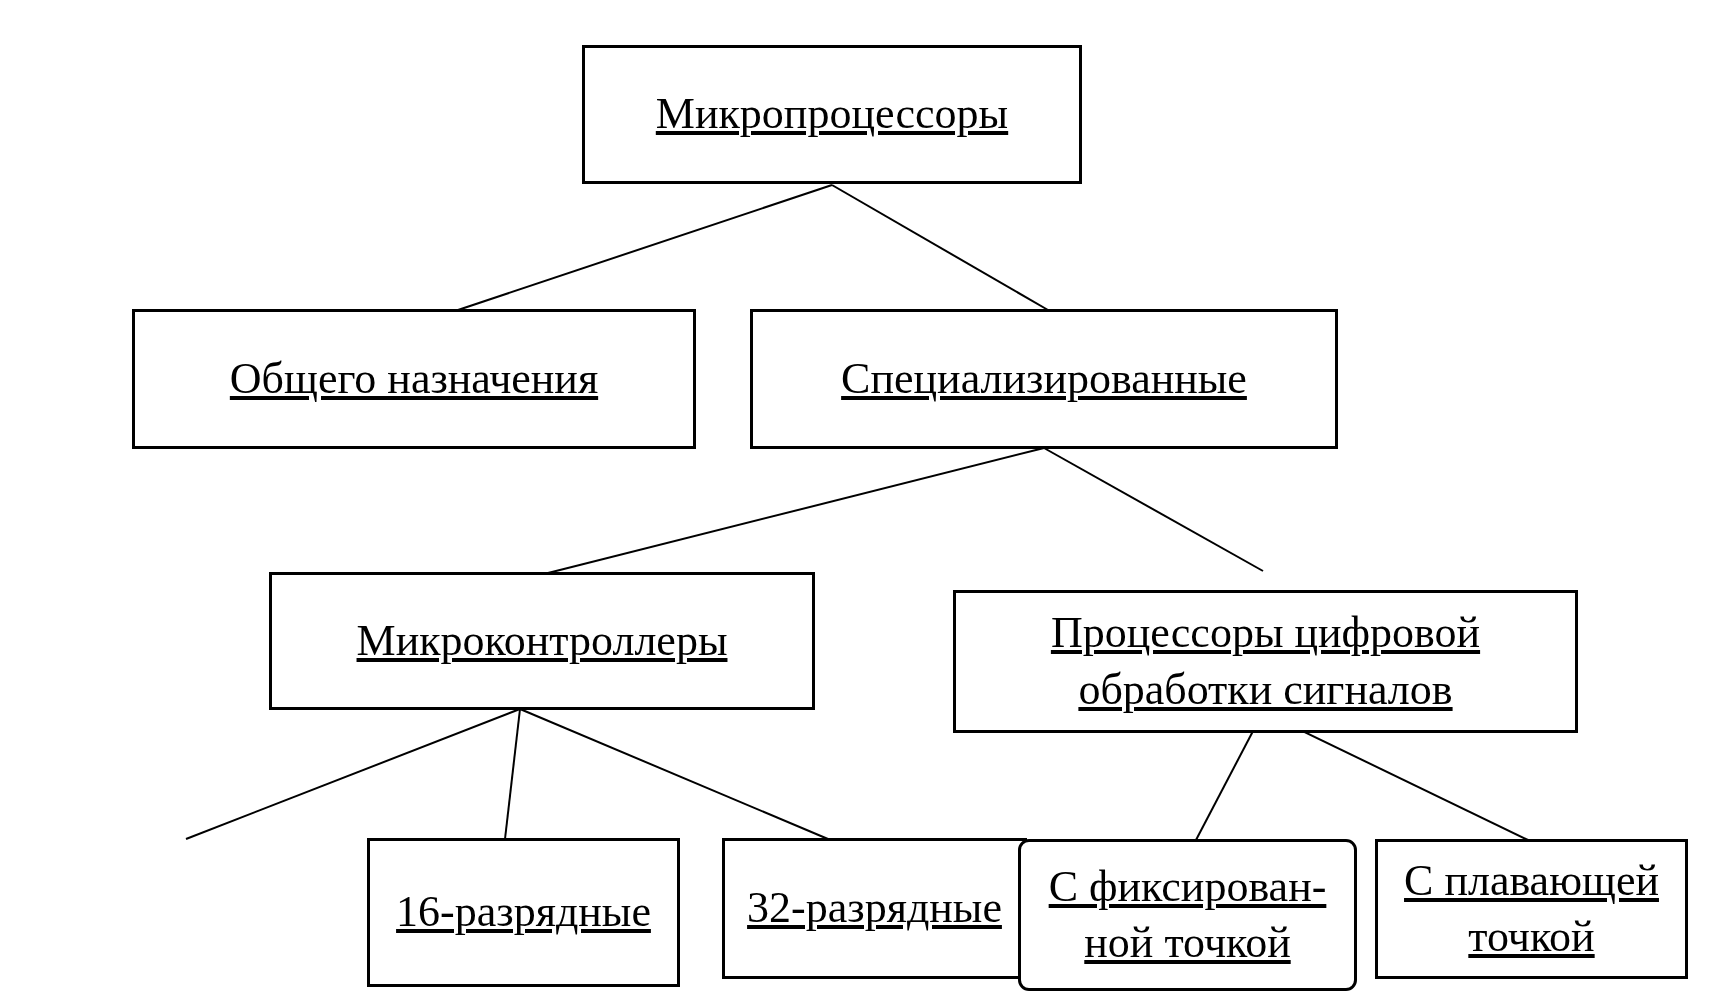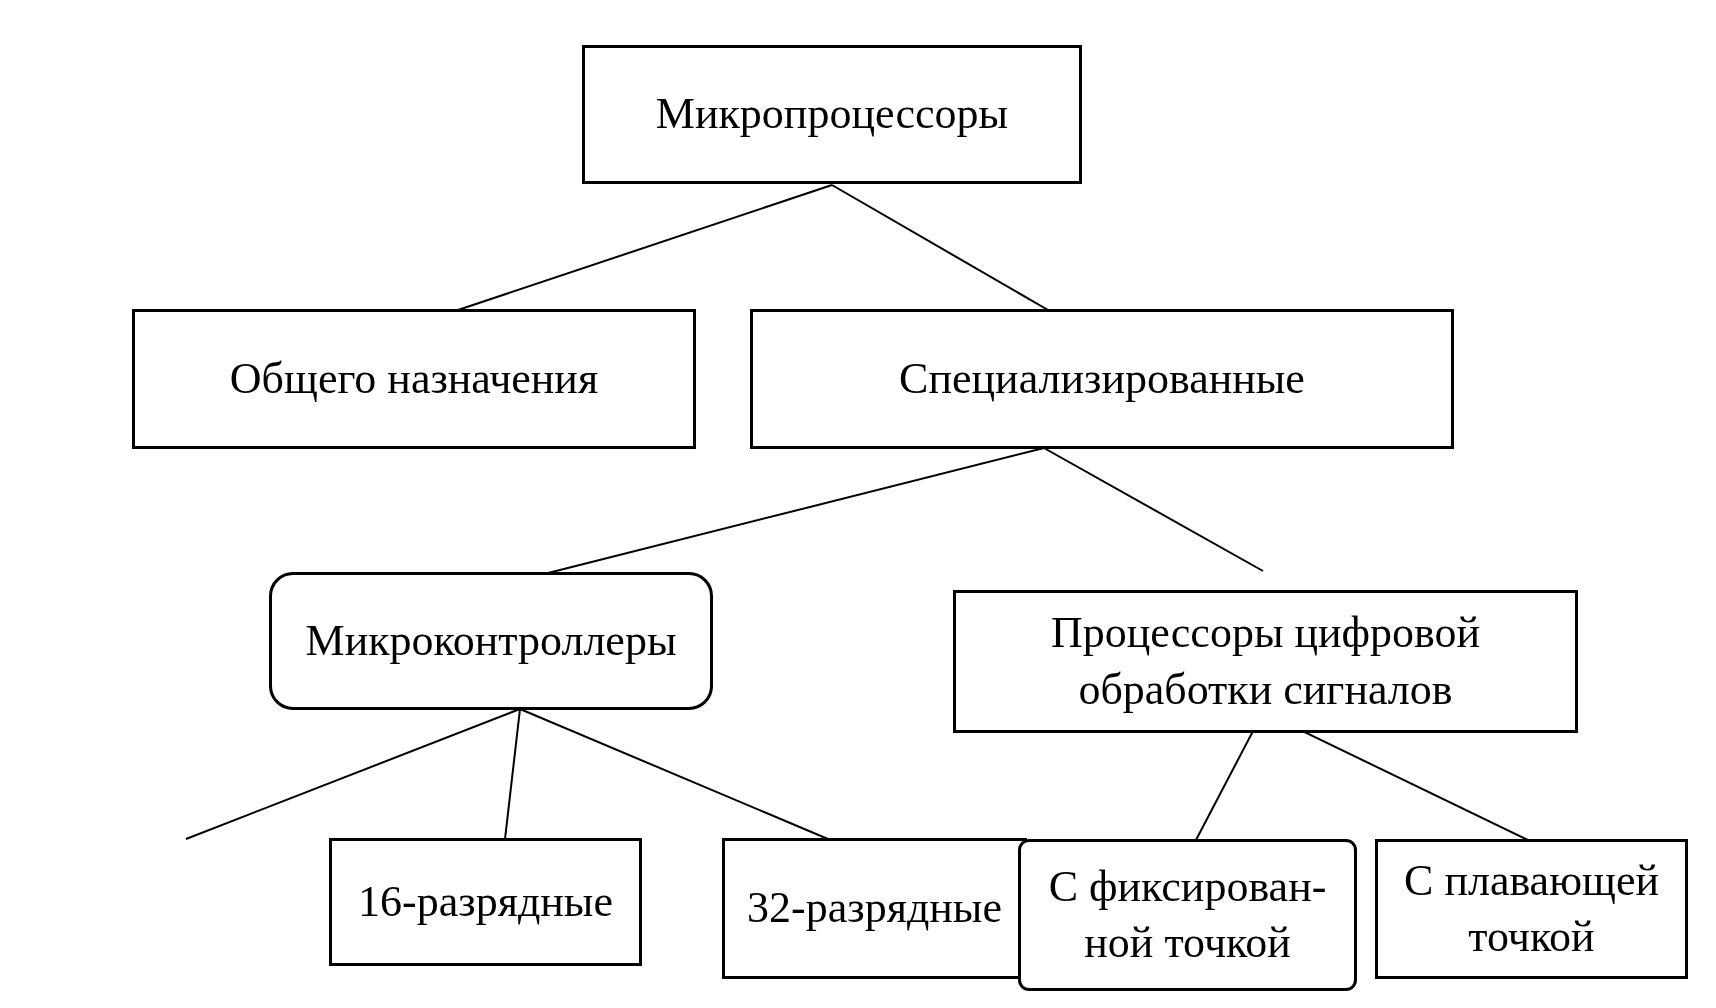--- a/index.html
+++ b/index.html
@@ -33,29 +33,30 @@
     justify-content: center;
     text-align: center;
     z-index: 2;
   }
   .node .label {
     color: #000000;
     font-size: 44px;
     line-height: 1.28;
     white-space: pre-line;
     padding: 0 6px;
+    text-decoration: underline;
   }
   
   .n-root           { left: 582px;  top: 45px;  width: 500px; height: 139px; }
   .n-general        { left: 132px;  top: 309px; width: 564px; height: 140px; }
-  .n-specialized    { left: 750px;  top: 309px; width: 704px; height: 140px; }
-  .n-microcontrollers { left: 269px; top: 572px; width: 444px; height: 138px; border-radius: 24px; }
+  .n-specialized    { left: 750px;  top: 309px; width: 588px; height: 140px; }
+  .n-microcontrollers { left: 269px; top: 572px; width: 546px; height: 138px; }
   .n-dsp            { left: 953px;  top: 590px; width: 625px; height: 143px; }
   .n-bit8           { left: 36px;   top: 838px; width: 297px; height: 141px; }
-  .n-bit16          { left: 329px;  top: 838px; width: 313px; height: 128px; }
+  .n-bit16          { left: 367px;  top: 838px; width: 313px; height: 149px; }
   .n-bit32          { left: 677px;  top: 838px; width: 305px; height: 141px; margin-left: 45px; }
   .n-fixed          { left: 1018px; top: 839px; width: 339px; height: 152px; border-radius: 11px; }
   .n-floating       { left: 1375px; top: 839px; width: 313px; height: 140px; }
 </style>
 </head>
 <body>
 
 <div class="canvas">
 
   <svg class="edges-layer" viewBox="0 0 1716 1008" xmlns="http://www.w3.org/2000/svg">

